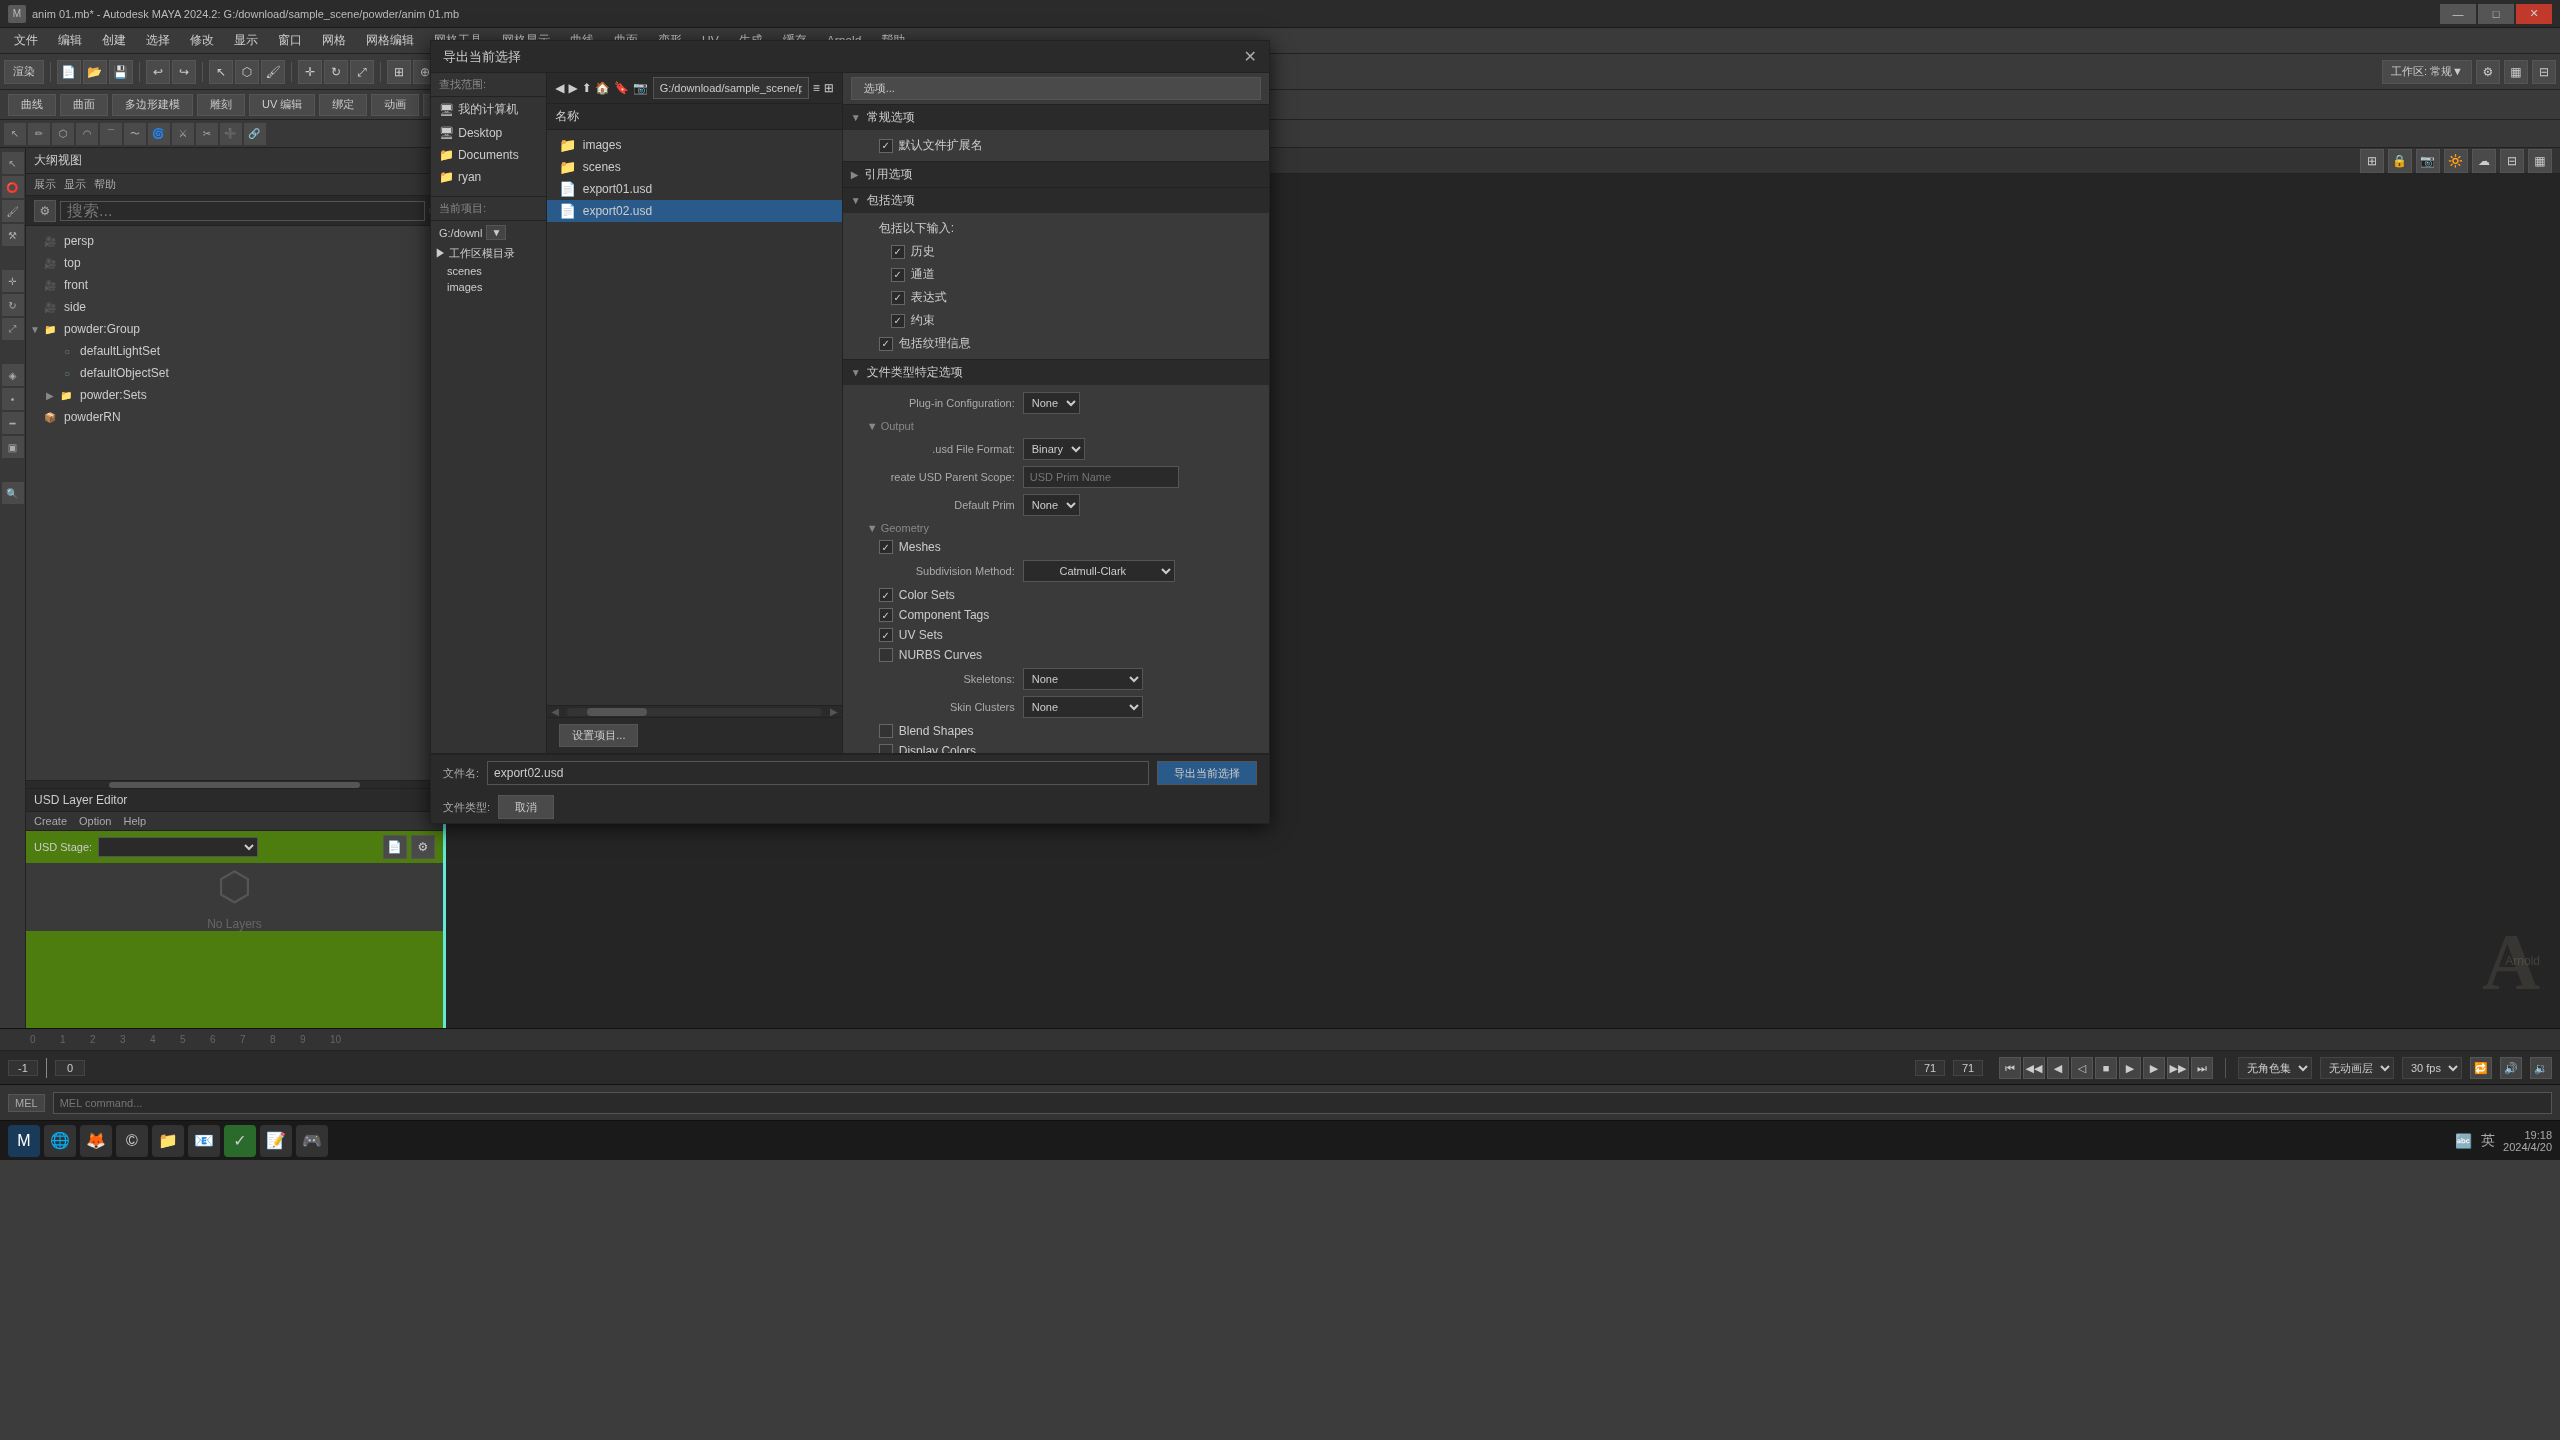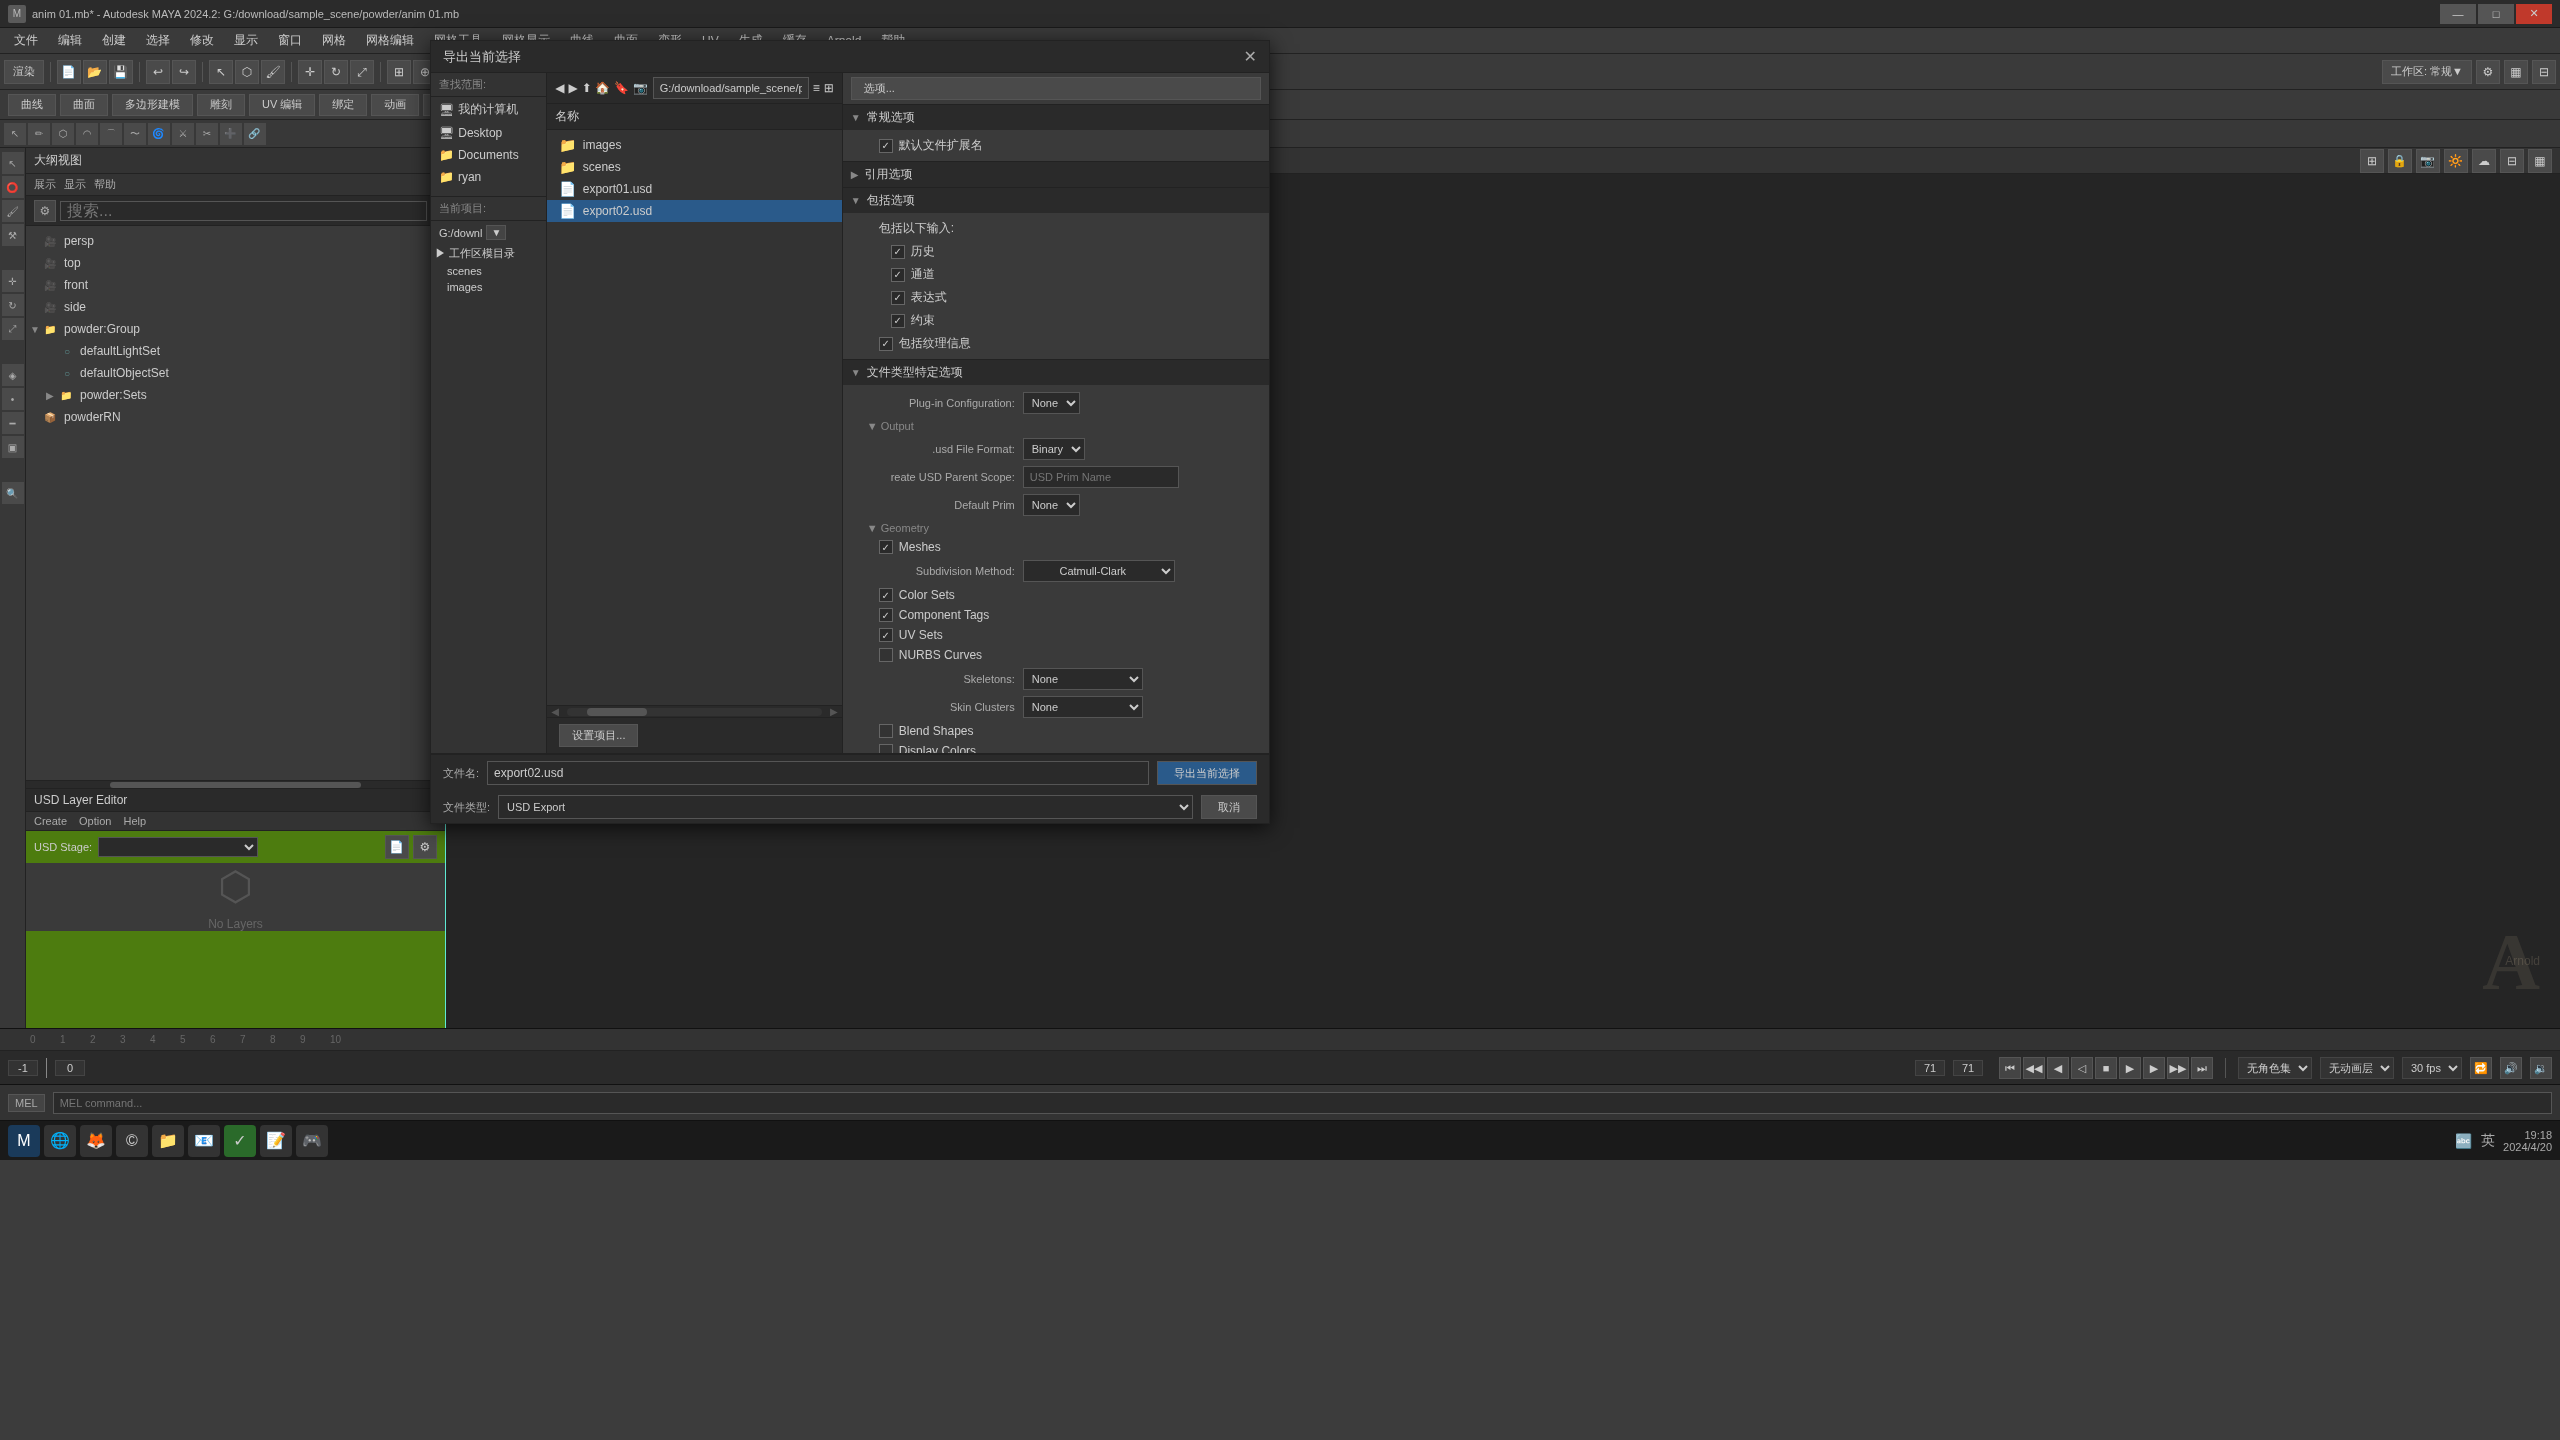--- a/index.html
+++ b/index.html
@@ -31,21 +31,21 @@
     .toolbar3 { background: #383838; height: 28px; display: flex; align-items: center; padding: 0 4px; border-bottom: 1px solid #222; gap: 2px; }
 
     
     .main-layout { display: flex; height: calc(1440px - 28px - 26px - 36px - 30px - 28px - 56px - 36px); }
 
     
     .left-icons { width: 26px; background: #383838; border-right: 1px solid #222; display: flex; flex-direction: column; align-items: center; padding-top: 4px; gap: 2px; }
     .side-icon { width: 22px; height: 22px; background: #4a4a4a; display: flex; align-items: center; justify-content: center; cursor: pointer; font-size: 10px; color: #aaa; }
 
     
-    .left-panel { width: 420px; background: #3c3c3c; border-right: 1px solid #5eead4; display: flex; flex-direction: column; }
+    .left-panel { width: 420px; background: #3c3c3c; border-right: 3px solid #5eead4; display: flex; flex-direction: column; }
     .left-panel .panel-header { background: #333; padding: 4px 8px; font-size: 12px; color: #ccc; border-bottom: 1px solid #222; display: flex; align-items: center; gap: 8px; }
     .left-panel .panel-title { font-size: 12px; color: #ccc; }
     .search-box { background: #2a2a2a; border: 1px solid #555; color: #ccc; padding: 2px 6px; font-size: 16px; width: 200px; height: 20px; }
     .view-controls { display: flex; gap: 4px; margin-left: auto; font-size: 10px; color: #aaa; cursor: pointer; }
 
     
     .outliner { flex: 1; overflow-y: auto; background: #3a3a3a; padding: 4px 0; }
     .tree-item { display: flex; align-items: center; padding: 2px 4px; cursor: pointer; font-size: 12px; color: #ccc; height: 22px; }
     .tree-indent { width: 16px; flex-shrink: 0; }
     .tree-arrow { width: 12px; flex-shrink: 0; font-size: 10px; color: #888; }
@@ -634,23 +634,20 @@
     </div>
 
     <div style="background:#2a2a2a; border-top:1px solid #222;">
       <div class="dialog-footer">
         <span class="footer-label">文件名:</span>
         <input class="footer-input" value="export02.usd" style="">
         <button class="footer-btn primary">导出当前选择</button>
       </div>
       <div style="display:flex; align-items:center; padding:4px 12px; gap:8px;">
         <span class="footer-label">文件类型:</span>
-        <select class="footer-select">
-          <option>USD Export</option>
-        </select>
         <button class="footer-btn">取消</button>
       </div>
     </div>
   </div>
 </div>
 
 <div class="timeline">
   <div class="timeline-ruler">
     <span style="position:absolute; left:30px; font-size:10px; color:#666;">0</span>
     <span style="position:absolute; left:60px;">1</span>

